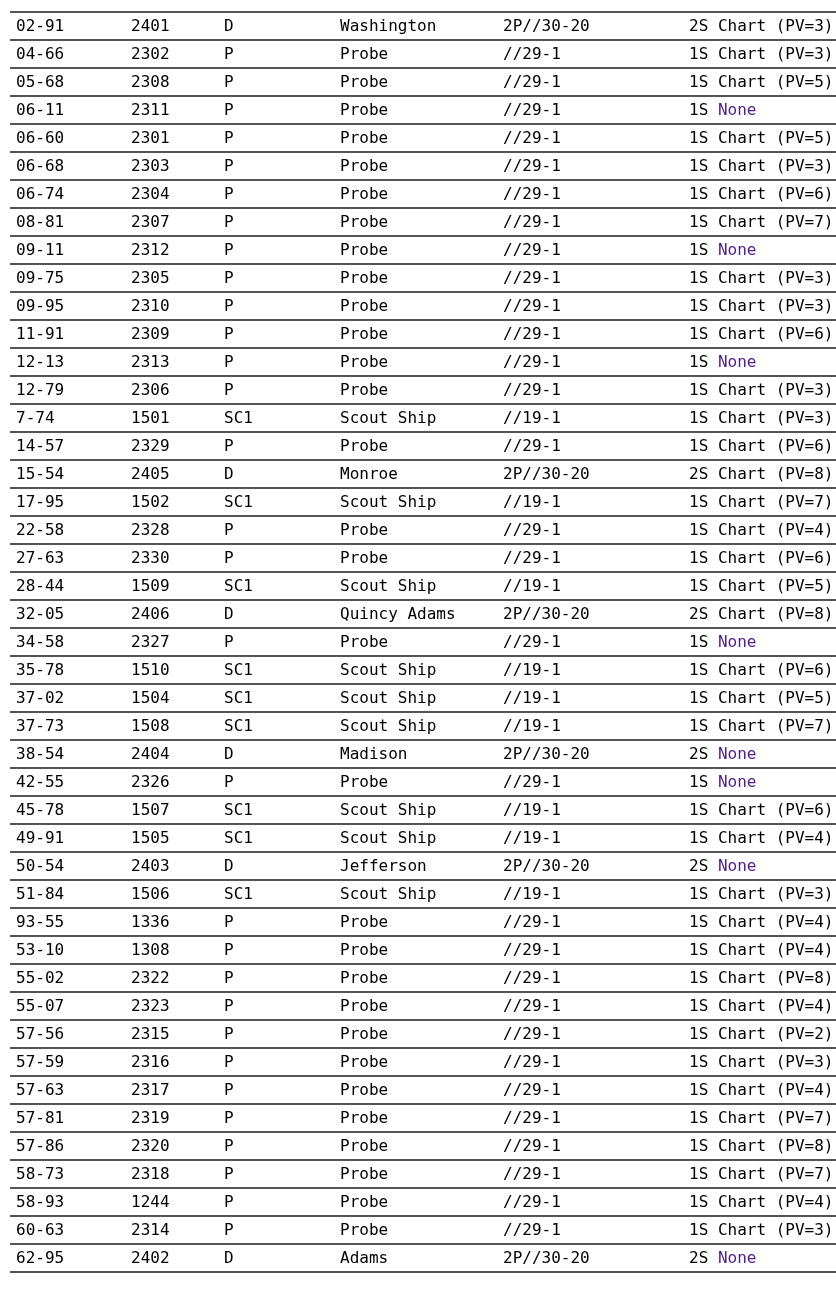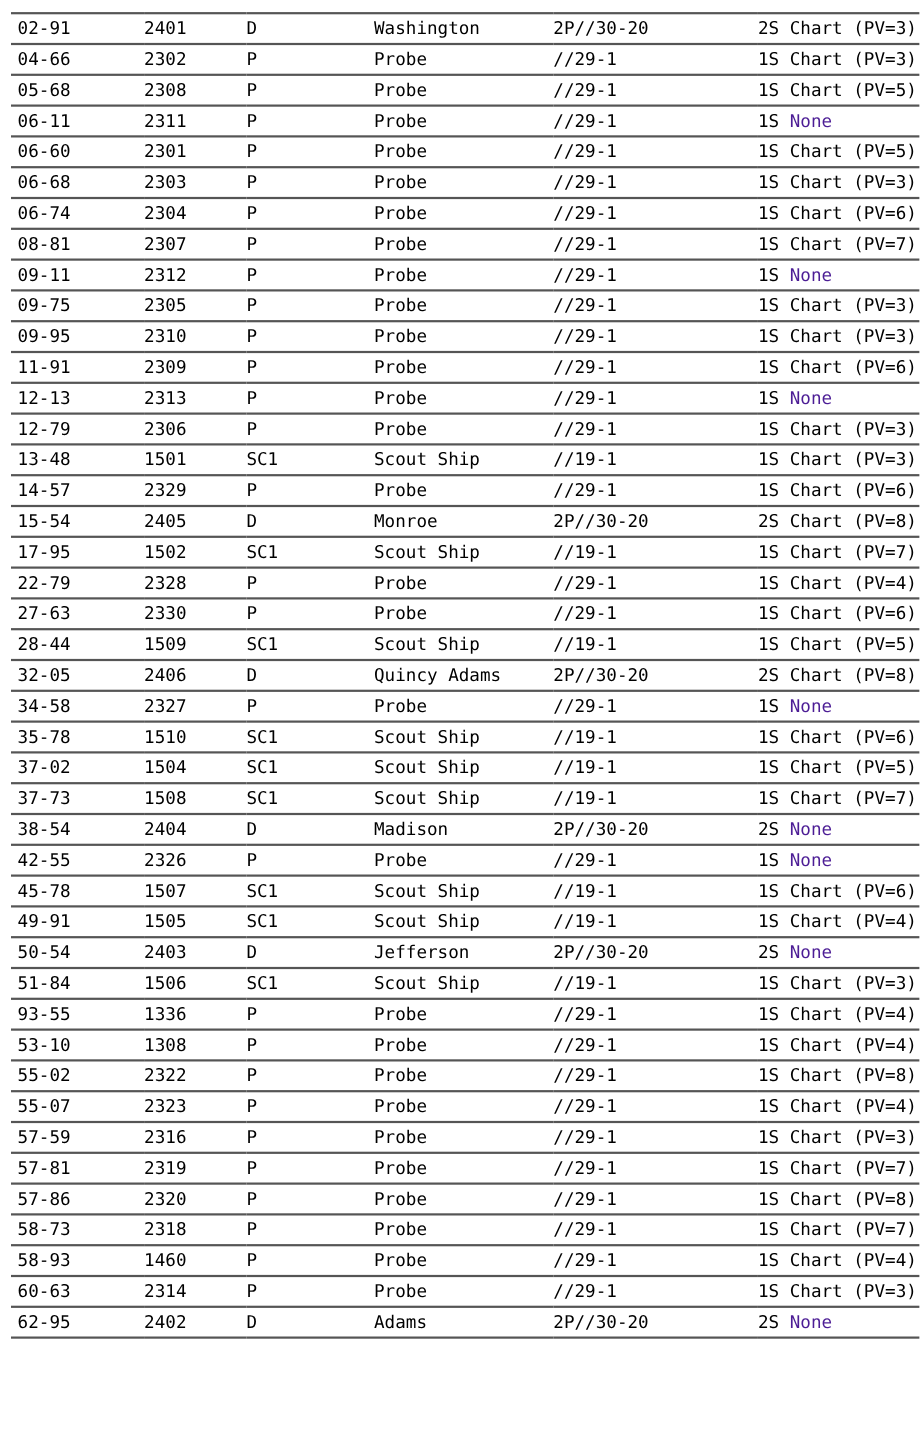--- a/index.html
+++ b/index.html
@@ -170,21 +170,21 @@
   <tr>
     <td class="col-code">12-79</td>
     <td class="col-id">2306</td>
     <td class="col-type">P</td>
     <td class="col-name">Probe</td>
     <td class="col-spec">//29-1</td>
     <td class="col-scan"><span>1S</span> <span>Chart (PV=3)</span></td>
   </tr>
 
   <tr>
-    <td class="col-code">13-48</td>
+    <td class="col-code">7-74</td>
     <td class="col-id">1501</td>
     <td class="col-type">SC1</td>
     <td class="col-name">Scout Ship</td>
     <td class="col-spec">//19-1</td>
     <td class="col-scan"><span>1S</span> <span>Chart (PV=3)</span></td>
   </tr>
 
   <tr>
     <td class="col-code">14-57</td>
     <td class="col-id">2329</td>
@@ -207,21 +207,21 @@
     <td class="col-code">17-95</td>
     <td class="col-id">1502</td>
     <td class="col-type">SC1</td>
     <td class="col-name">Scout Ship</td>
     <td class="col-spec">//19-1</td>
     <td class="col-scan"><span>1S</span> <span>Chart (PV=7)</span></td>
   </tr>
 
 
   <tr>
-    <td class="col-code">22-79</td>
+    <td class="col-code">22-58</td>
     <td class="col-id">2328</td>
     <td class="col-type">P</td>
     <td class="col-name">Probe</td>
     <td class="col-spec">//29-1</td>
     <td class="col-scan"><span>1S</span> <span>Chart (PV=4)</span></td>
   </tr>
 
   <tr>
     <td class="col-code">27-63</td>
     <td class="col-id">2330</td>
@@ -368,30 +368,46 @@
 
   <tr>
     <td class="col-code">55-07</td>
     <td class="col-id">2323</td>
     <td class="col-type">P</td>
     <td class="col-name">Probe</td>
     <td class="col-spec">//29-1</td>
     <td class="col-scan"><span>1S</span> <span>Chart (PV=4)</span></td>
   </tr>
 
+  <tr>
+    <td class="col-code">57-56</td>
+    <td class="col-id">2315</td>
+    <td class="col-type">P</td>
+    <td class="col-name">Probe</td>
+    <td class="col-spec">//29-1</td>
+    <td class="col-scan"><span>1S</span> <span>Chart (PV=2)</span></td>
+  </tr>
 
   <tr>
     <td class="col-code">57-59</td>
     <td class="col-id">2316</td>
     <td class="col-type">P</td>
     <td class="col-name">Probe</td>
     <td class="col-spec">//29-1</td>
     <td class="col-scan"><span>1S</span> <span>Chart (PV=3)</span></td>
   </tr>
 
+  <tr>
+    <td class="col-code">57-63</td>
+    <td class="col-id">2317</td>
+    <td class="col-type">P</td>
+    <td class="col-name">Probe</td>
+    <td class="col-spec">//29-1</td>
+    <td class="col-scan"><span>1S</span> <span>Chart (PV=4)</span></td>
+  </tr>
 
   <tr>
     <td class="col-code">57-81</td>
     <td class="col-id">2319</td>
     <td class="col-type">P</td>
     <td class="col-name">Probe</td>
     <td class="col-spec">//29-1</td>
     <td class="col-scan"><span>1S</span> <span>Chart (PV=7)</span></td>
   </tr>
 
@@ -408,21 +424,21 @@
     <td class="col-code">58-73</td>
     <td class="col-id">2318</td>
     <td class="col-type">P</td>
     <td class="col-name">Probe</td>
     <td class="col-spec">//29-1</td>
     <td class="col-scan"><span>1S</span> <span>Chart (PV=7)</span></td>
   </tr>
 
   <tr>
     <td class="col-code">58-93</td>
-    <td class="col-id">1460</td>
+    <td class="col-id">1244</td>
     <td class="col-type">P</td>
     <td class="col-name">Probe</td>
     <td class="col-spec">//29-1</td>
     <td class="col-scan"><span>1S</span> <span>Chart (PV=4)</span></td>
   </tr>
 
   <tr>
     <td class="col-code">60-63</td>
     <td class="col-id">2314</td>
     <td class="col-type">P</td>

